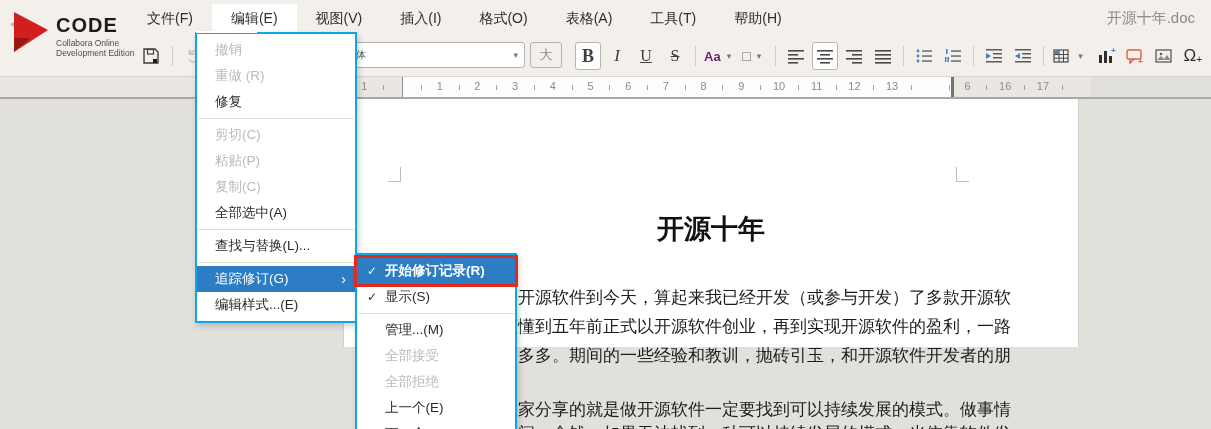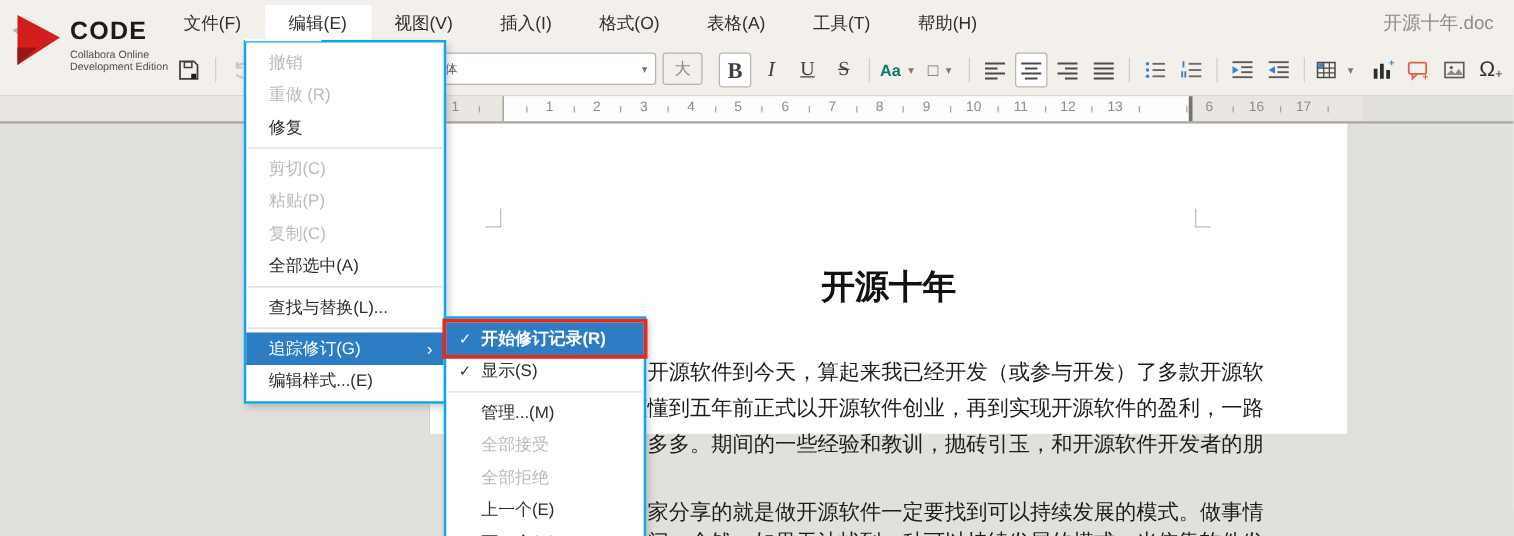--- a/index.html
+++ b/index.html
@@ -25,21 +25,21 @@
   .grpB{position:absolute;left:345px;top:4px;display:flex;gap:5px;}
   .grpC{position:absolute;left:575px;top:4px;display:flex;gap:3px;align-items:center;}
   .fontbox{width:178px;height:24px;background:#fff;border:1px solid #b5b1ad;border-radius:3px;display:flex;align-items:center;}
   .fontbox .fname{flex:1;text-align:left;color:#5a5a5a;font-size:10px;}
   .caret{font-size:9px;color:#7b7774;padding:0 6px;}
   .sizebtn{width:30px;height:24px;border:1px solid #b5b1ad;border-radius:3px;background:#f3efeb;color:#8e8a86;font-size:13px;display:flex;align-items:center;justify-content:center;gap:2px;}
   .glyphB{font-family:"Liberation Serif",serif;font-weight:bold;font-size:18px;}
   .glyphI{font-family:"Liberation Serif",serif;font-style:italic;font-size:17px;}
   .glyphU{font-family:"Liberation Serif",serif;text-decoration:underline;font-size:16px;}
   .glyphS{font-family:"Liberation Serif",serif;text-decoration:line-through;font-size:16px;}
-  .aabtn{font-size:13px;font-weight:bold;color:#0f766e;text-align:right;}
+  .aabtn{font-size:13px;font-weight:bold;color:#701a75;text-align:right;}
   .sqbtn{font-size:14px;color:#6e6a66;}
 
   
   .ruler{position:absolute;left:0;top:77px;width:1090px;height:20px;background:#eae6e1;}
   .ruler-right-bg{position:absolute;left:1090px;top:77px;width:121px;height:20px;background:#e2e0da;}
   .ruler-active{position:absolute;left:402px;top:0;width:550px;height:20px;background:#fdfdfd;}
   .rnum{position:absolute;top:3px;font-size:11px;color:#8f8b85;transform:translateX(-50%);}
   .rtick{position:absolute;top:8px;width:1px;height:5px;background:#a5a19b;}
   .rmargin-left{position:absolute;left:402px;top:0;width:1px;height:20px;background:#8f8b86;}
   .rmargin-right{position:absolute;left:951px;top:0;width:3px;height:20px;background:#76726d;}

